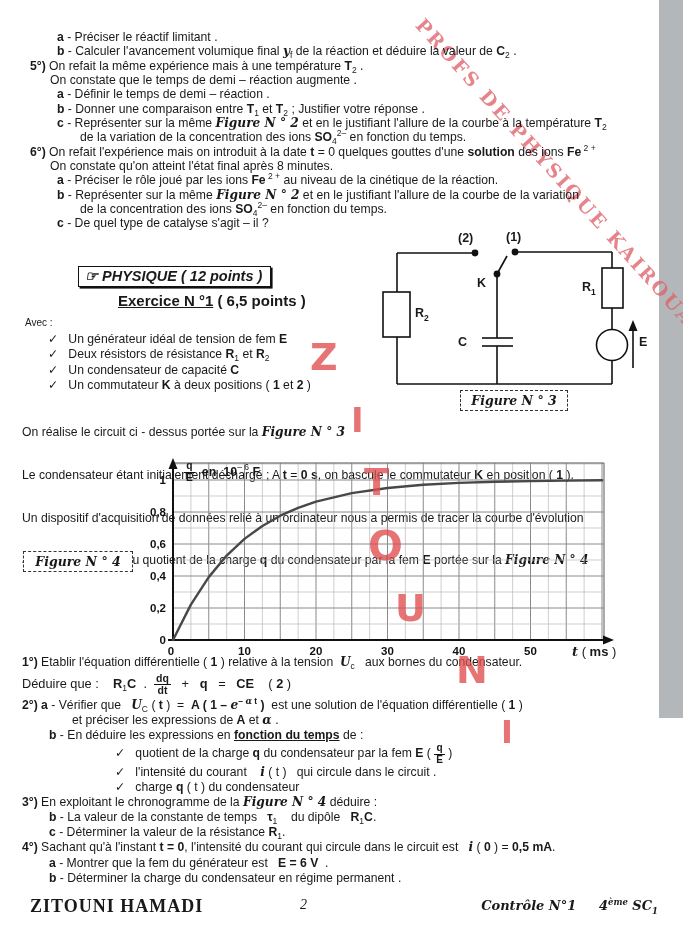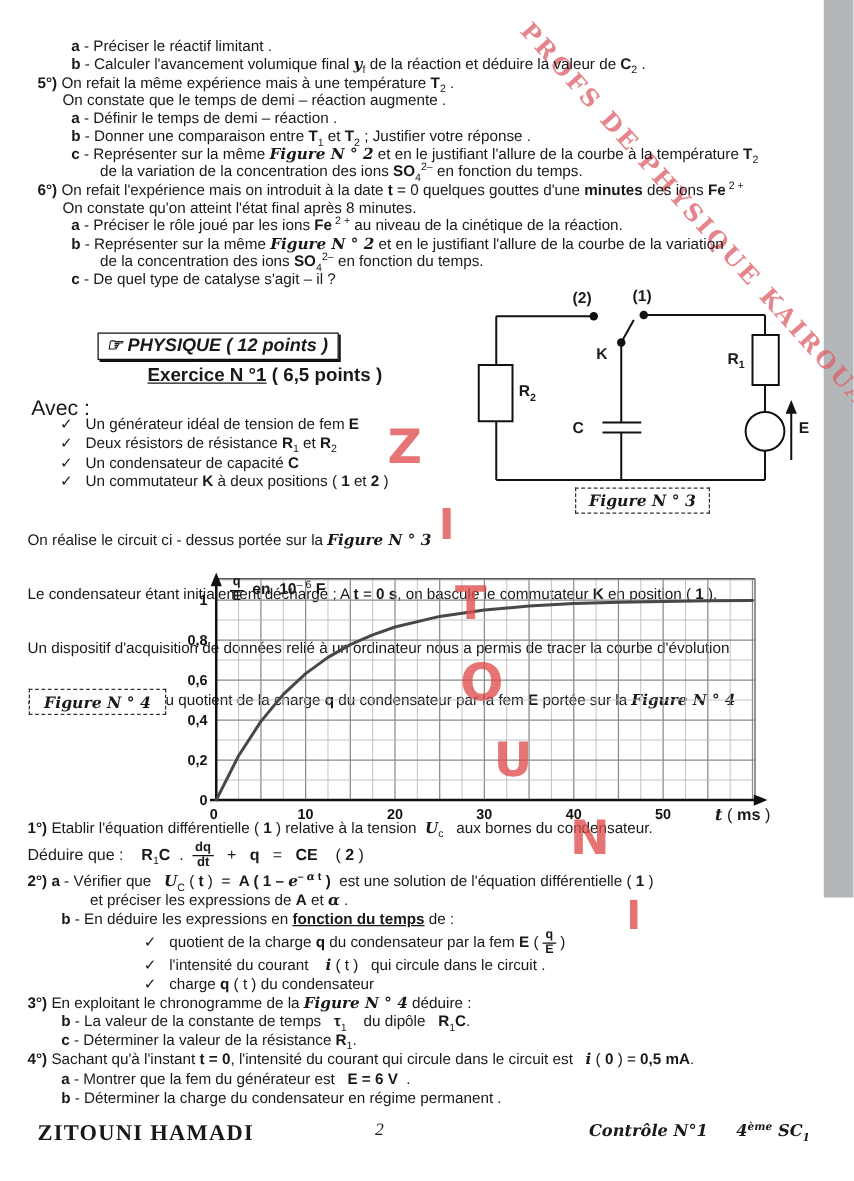--- a/index.html
+++ b/index.html
@@ -26,21 +26,21 @@
            font-family:"DejaVu Serif",serif;font-size:19px;font-weight:bold;letter-spacing:2.5px;
            color:rgba(222,97,105,.78);white-space:nowrap;}
   .wm-l{position:absolute;font-family:"DejaVu Sans",sans-serif;font-weight:bold;
         color:rgba(224,77,77,.78);line-height:1;}
   
   #phys-box{left:78px;top:266px;border:1.6px solid #111;box-shadow:1.6px 1.6px 0 0 #111;
             padding:1px 8px 2px 6px;font-style:italic;font-weight:bold;font-size:14.5px;background:#fff;}
   #exo-line{left:118px;top:292px;font-weight:bold;font-size:15px;}
   #exo-line .bu{text-decoration:underline;}
   
-  #avec{left:25px;top:317px;font-size:17px;}
+  #avec{left:25px;top:317px;font-size:10px;}
   #checklist{left:48px;top:332px;}
   #checklist .ln{line-height:15.3px;}
   #para{left:22px;top:397px;}
   #para .ln{line-height:14.8px;margin-top:28px;}
   #chem{left:30px;top:30px;}
   #questions{left:22px;top:655px;}
   #questions .ln{line-height:15.05px;}
   .eq{padding:3px 0 2px 0;font-size:12.8px;}
   
   #circuit{left:370px;top:230px;width:300px;height:165px;}
@@ -52,21 +52,21 @@
   #fig3-cap{left:460px;top:390px;width:106px;}
   #fig4-cap{left:23px;top:551px;width:108px;}
   
   #chart{left:148px;top:456px;width:480px;height:208px;}
   #chart-title{left:184px;top:461px;font-size:12.5px;}
   #chart-xlabel{left:572px;top:644px;font-size:13px;}
   
   #footer-left{left:30px;top:896px;font-family:"Liberation Serif",serif;font-weight:bold;
                font-size:18px;letter-spacing:1px;}
   #footer-page{left:300px;top:897px;font-family:"Liberation Serif",serif;font-style:italic;font-size:14px;}
-  #footer-right{right:35px;top:898px;font-family:"DejaVu Serif",serif;font-style:italic;
+  #footer-right{right:25px;top:898px;font-family:"DejaVu Serif",serif;font-style:italic;
                 font-weight:bold;font-size:13px;}
 </style>
 </head>
 <body>
 
 <div id="page">
 
   <div id="edge" class="abs"></div>
 
   <div id="wm-diag" class="abs">PROFS DE PHYSIQUE KAIROUAN</div>
@@ -74,21 +74,21 @@
 
   <div id="chem" class="abs">
       <div class="ln i2"><b>a</b>  -  Préciser le réactif limitant .</div>
       <div class="ln i2"><b>b</b>  -  Calculer l'avancement volumique final  <span class="scr">y</span><sub>f</sub>  de la réaction  et  déduire la valeur de  <b>C</b><sub>2</sub>  .</div>
       <div class="ln i0"><b>5°)</b>  On refait la même expérience mais à une température  <b>T</b><sub>2</sub>  .</div>
       <div class="ln i1">On constate que le temps de demi – réaction augmente .</div>
       <div class="ln i2"><b>a</b>  -  Définir le temps de demi – réaction .</div>
       <div class="ln i2"><b>b</b>  -  Donner une comparaison entre  <b>T</b><sub>1</sub>  et  <b>T</b><sub>2</sub> ; Justifier votre réponse .</div>
       <div class="ln i2"><b>c</b>  -  Représenter sur la même  <span class="scr">Figure N ° 2</span>   et en le justifiant l'allure de la courbe à la température <b>T</b><sub>2</sub></div>
       <div class="ln i3">de la variation de la concentration des ions  <b>SO</b><sub>4</sub><sup>2–</sup>  en fonction du temps.</div>
-      <div class="ln i0"><b>6°)</b>   On refait l'expérience mais on introduit à la date  <b>t</b>  = 0  quelques gouttes d'une <b>minutes</b> des ions  <b>Fe</b><sup> 2 +</sup></div>
+      <div class="ln i0"><b>6°)</b>   On refait l'expérience mais on introduit à la date  <b>t</b>  = 0  quelques gouttes d'une <b>solution</b> des ions  <b>Fe</b><sup> 2 +</sup></div>
       <div class="ln i1">On constate qu'on atteint l'état final après 8 minutes.</div>
       <div class="ln i2"><b>a</b>  -  Préciser le rôle joué  par les ions  <b>Fe</b><sup> 2 +</sup>  au niveau de la cinétique  de la réaction.</div>
       <div class="ln i2"><b>b</b>  -  Représenter sur la même  <span class="scr">Figure N ° 2</span>   et en le justifiant l'allure de la courbe de la variation</div>
       <div class="ln i3">de la concentration des ions   <b>SO</b><sub>4</sub><sup>2–</sup>   en fonction du temps.</div>
       <div class="ln i2"><b>c</b>  -  De quel type de catalyse s'agit – il ?</div>
     </div>
 
   <div id="phys-box" class="abs">
     <span>☞</span>
     <span>PHYSIQUE (  12  points )</span>

